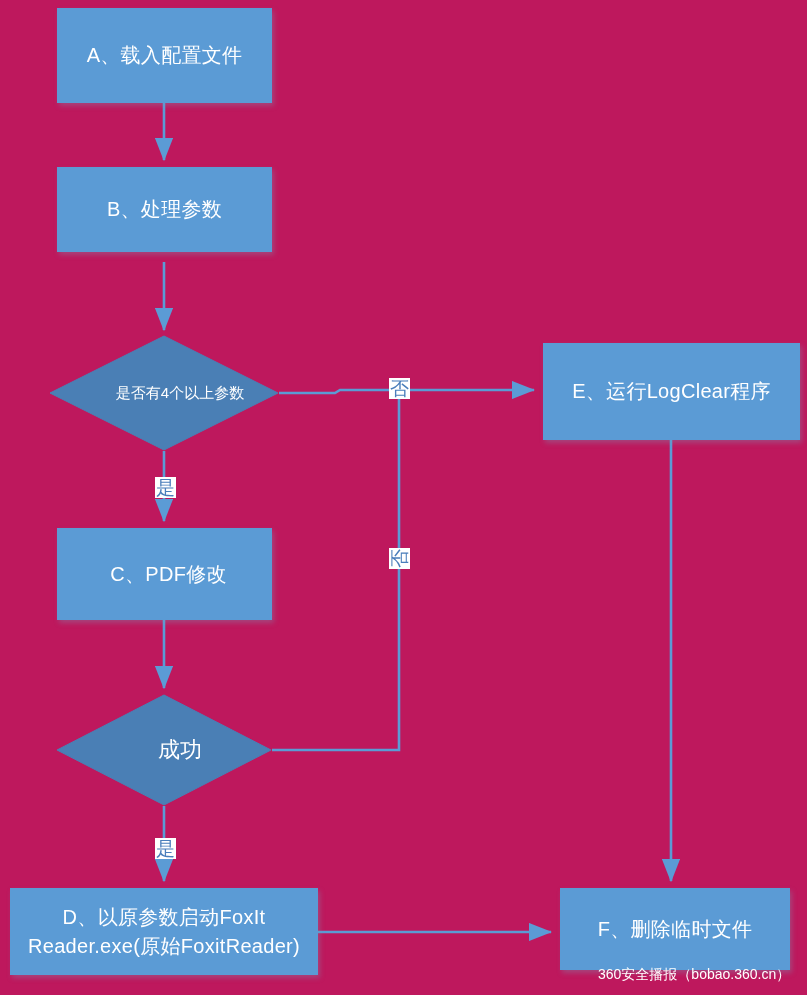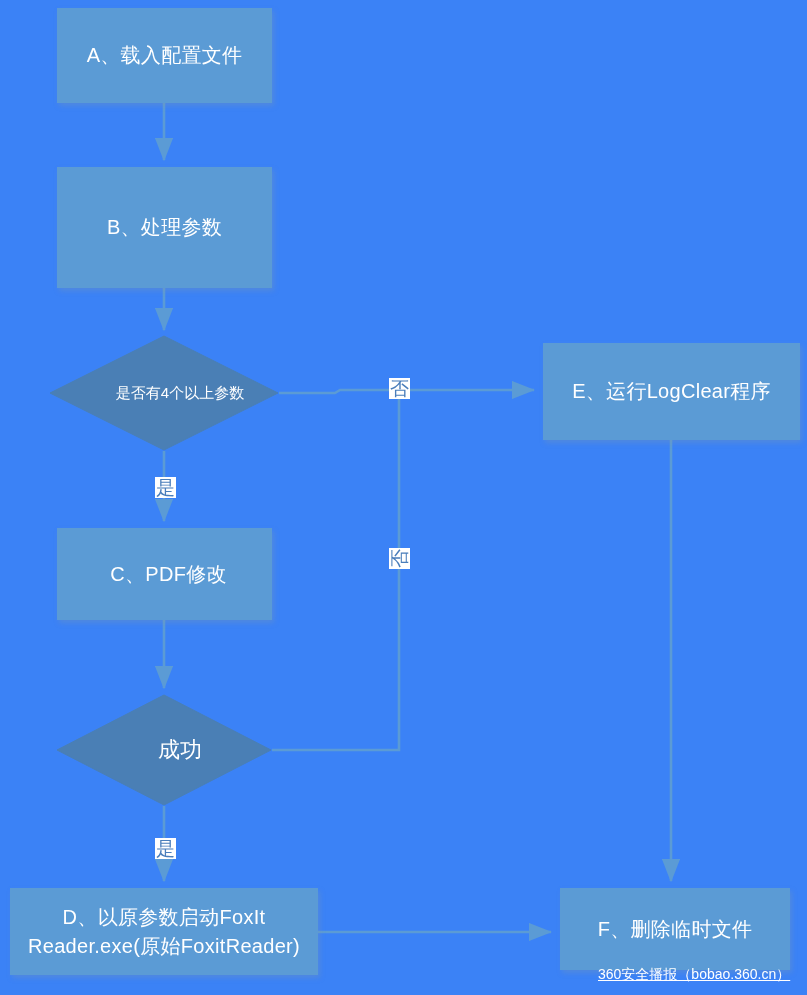--- a/index.html
+++ b/index.html
@@ -8,21 +8,21 @@
     padding: 0;
     background: #ffffff;
   }
   body {
     font-family: "Liberation Sans", "DejaVu Sans", sans-serif;
   }
   #canvas {
     position: relative;
     width: 807px;
     height: 995px;
-    background: #3b82f6;
+    background: #be185d;
     overflow: hidden;
   }
   svg.edges {
     position: absolute;
     left: 0;
     top: 0;
     width: 807px;
     height: 995px;
     pointer-events: none;
   }
@@ -119,21 +119,21 @@
 
     <line x1="318" y1="932" x2="551" y2="932" stroke="#5B9BD5" stroke-width="2.6" marker-end="url(#arrowhead)"></line>
 
     <line x1="671" y1="440" x2="671" y2="881" stroke="#5B9BD5" stroke-width="2.6" marker-end="url(#arrowhead)"></line>
   </svg>
 
   <div class="node rect" style="left:57px; top:8px; width:215px; height:95px;">
     <span class="txt">A、载入配置文件</span>
   </div>
 
-  <div class="node rect" style="left:57px; top:167px; width:215px; height:121px;">
+  <div class="node rect" style="left:57px; top:167px; width:215px; height:85px;">
     <span class="txt">B、处理参数</span>
   </div>
 
   <div class="diamond-wrap dm1" style="left:49px; top:335px; width:230px; height:116px;">
     <svg width="230" height="116" viewBox="0 0 230 116" xmlns="http://www.w3.org/2000/svg">
       <polygon points="115,1 229,58 115,115 1,58" fill="#4A7FB5" stroke="#4A7FB5" stroke-width="1"></polygon>
     </svg>
     <div class="diamond-label">是否有4个以上参数</div>
   </div>
 
@@ -162,15 +162,15 @@
   </div>
 
   <div class="edge-label" style="left:389px; top:378px;">否</div>
 
   <div class="edge-label" style="left:155px; top:477px;">是</div>
 
   <div class="edge-label rot" style="left:389px; top:548px;">否</div>
 
   <div class="edge-label" style="left:155px; top:838px;">是</div>
 
-  <div class="watermark" style="left:598px; top:966px;text-decoration:underline;">360安全播报（bobao.360.cn）</div>
+  <div class="watermark" style="left:598px; top:966px;">360安全播报（bobao.360.cn）</div>
 
 </div>
 
 </body></html>

